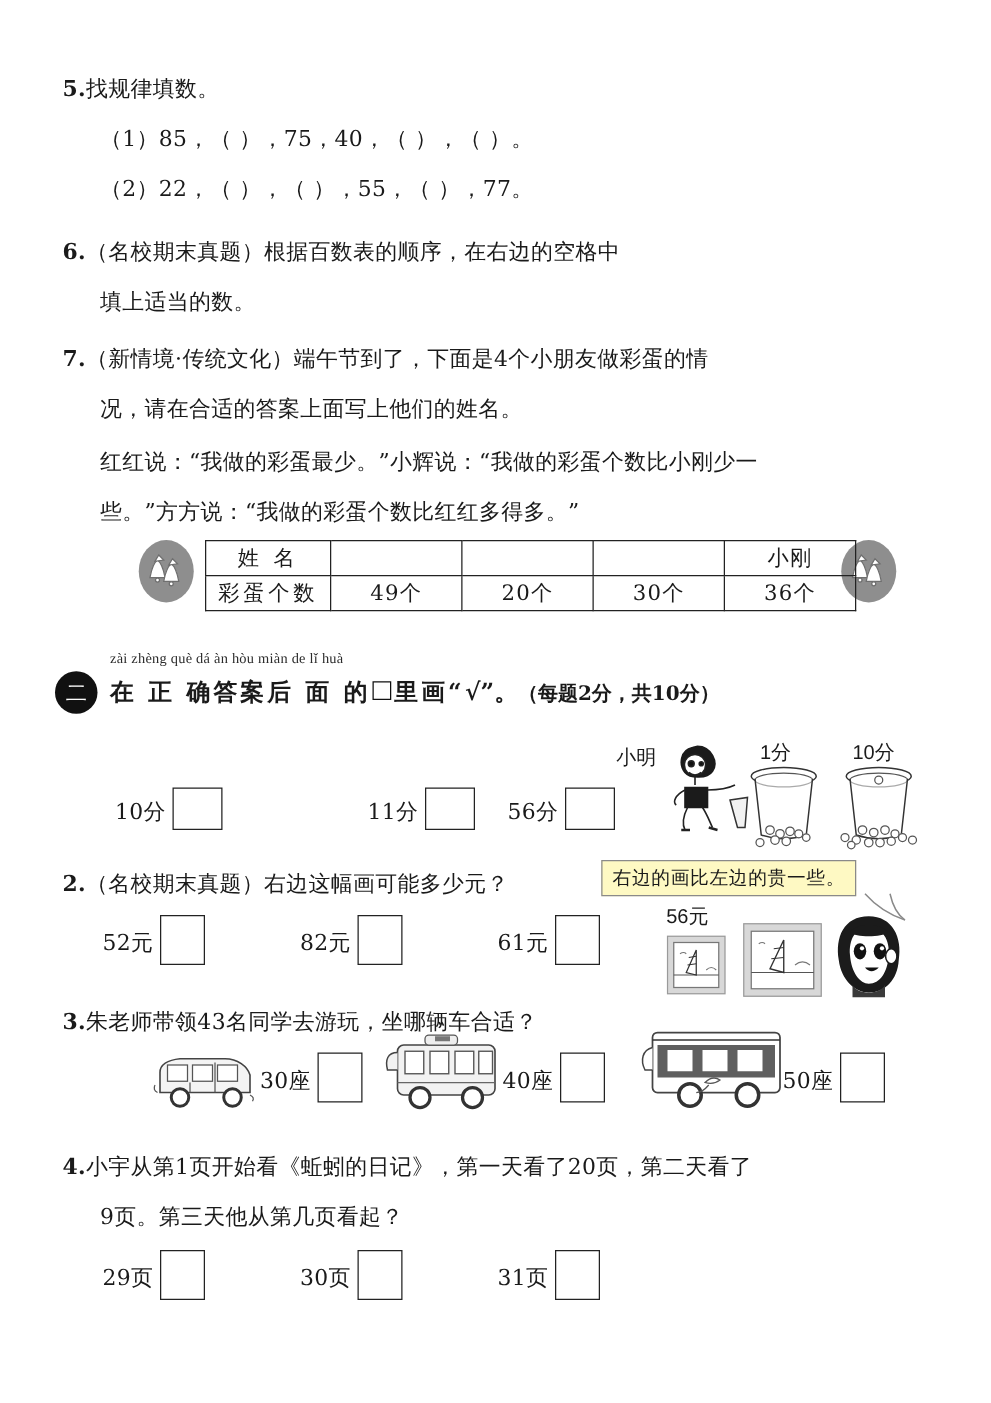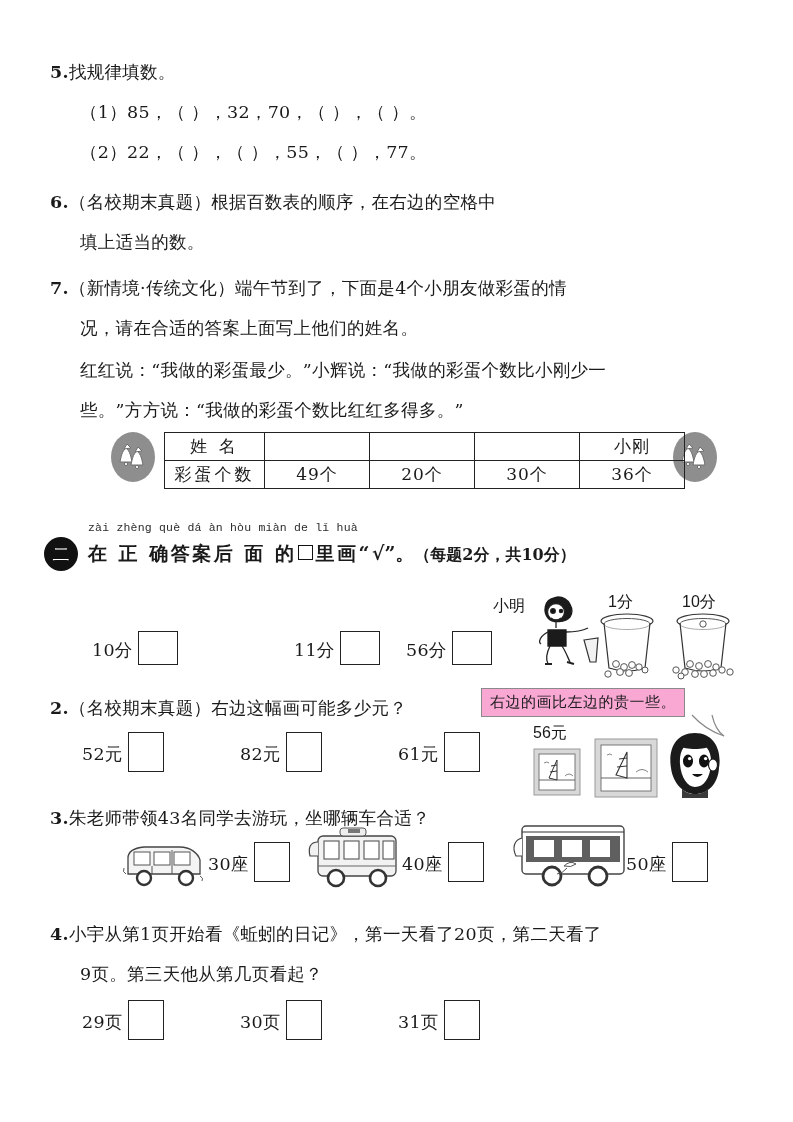--- a/index.html
+++ b/index.html
@@ -77,21 +77,21 @@
     position:absolute;
     width:34px;height:34px;border-radius:50%;
     background:#111;
     color:#fff;
     font-size:17px;
     display:flex;align-items:center;justify-content:center;
     font-family:"DejaVu Serif","Liberation Serif",serif;
   }
   .pinyin{
     position:absolute;
-    font-family:Liberation Mono, monospace;
+    font-family:Liberation Serif, serif;
     font-size:11.5px;
     color:#2b2b2b;
     letter-spacing:0.2px;
     white-space:nowrap;
   }
   .sec-title{
     position:absolute;
     font-size:19px;
     font-weight:bold;
     white-space:nowrap;
@@ -100,21 +100,21 @@
   .sec-title .tight{letter-spacing:0px;font-weight:bold;}
   .sec-title .score{font-size:16px;letter-spacing:0px;font-weight:bold;}
   .emptybox-inline{
     display:inline-block;width:13px;height:13px;border:1.5px solid #111;
     vertical-align:0px;margin:0 2px;
   }
   
   .bubble{
     position:absolute;
     border:1.2px solid #8a8a8a;
-    background:#f9a8d4;
+    background:#fef9c3;
     font-size:15px;
     padding:4px 8px;
     white-space:nowrap;
     letter-spacing:0.5px;
     box-shadow:0 0 0 0 #fff;
   }
   
   .cap{
     position:absolute;
     font-size:16px;
@@ -124,21 +124,21 @@
   svg{display:block;}
 </style>
 </head>
 <body>
 
 <div class="page">
 
   <div class="abs qline" style="left:50px;top:52px;">
     <span class="qnum">5.</span><span>找规律填数。</span>
   </div>
-  <div class="abs qline" style="left:80px;top:92px;">（1）85，（        ），32，70，（        ），（        ）。</div>
+  <div class="abs qline" style="left:80px;top:92px;">（1）85，（        ），75，40，（        ），（        ）。</div>
   <div class="abs qline" style="left:80px;top:132px;">（2）22，（        ），（        ），55，（        ），77。</div>
 
   <div class="abs qline" style="left:50px;top:182px;">
     <span class="qnum">6.</span><span>（名校期末真题）根据百数表的顺序，在右边的空格中</span>
   </div>
   <div class="abs qline" style="left:80px;top:222px;">填上适当的数。</div>
 
 
   <div class="abs qline" style="left:50px;top:268px;">
     <span class="qnum">7.</span><span>（新情境·传统文化）端午节到了，下面是4个小朋友做彩蛋的情</span>

